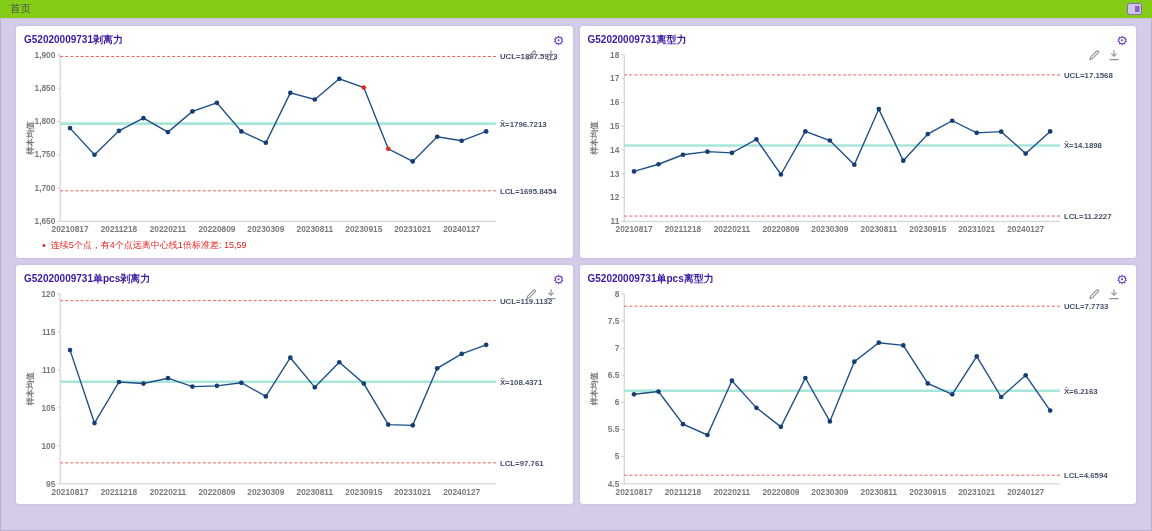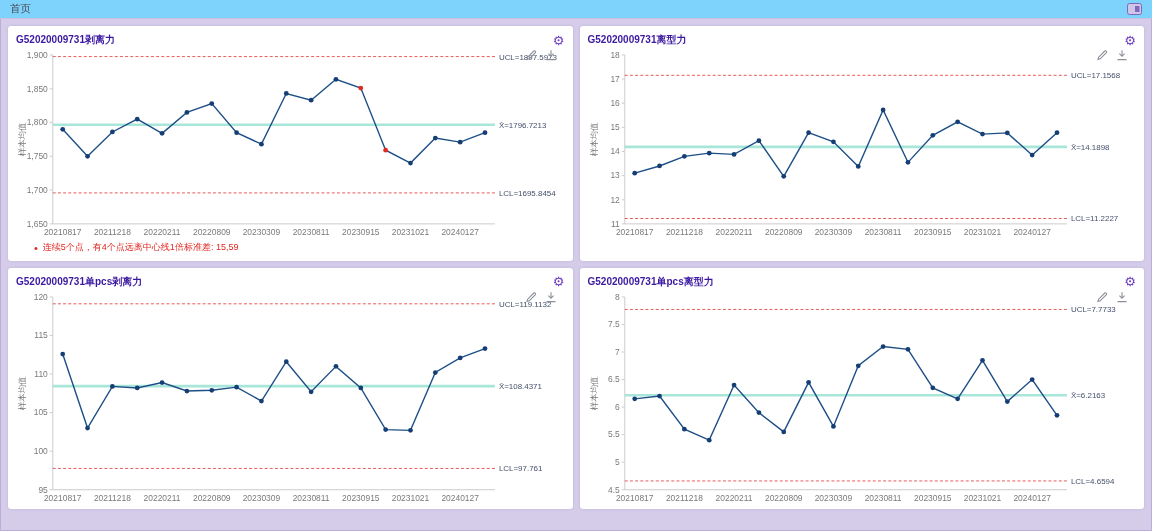--- a/index.html
+++ b/index.html
@@ -3,38 +3,38 @@
 <meta charset="utf-8">
 <style>
   html,body{margin:0;padding:0;}
   body{
     width:1152px;height:531px;overflow:hidden;
     background:#d4cce8;
     font-family:"Liberation Sans","DejaVu Sans",sans-serif;
     box-shadow:inset 0 0 0 1px #b9aed8;
   }
   .tabbar{
-    height:19px;background:#7dd3fc;border-bottom:1px solid #c8bfe2;
+    height:19px;background:#84cc16;border-bottom:1px solid #c8bfe2;
     display:flex;align-items:center;justify-content:space-between;
     padding:0 10px;box-sizing:border-box;
   }
   .tab{font-size:10.5px;color:#4a4a55;cursor:pointer;}
   .winicon{display:flex;align-items:center;cursor:pointer;}
   .panels{
     display:grid;grid-template-columns:1fr 1fr;gap:7px;
-    padding:7px 8px;box-sizing:border-box;
+    padding:7px 16px;box-sizing:border-box;
   }
   .panel{
     background:#ffffff;border-radius:3px;padding:5px 8px 4px 8px;
     box-shadow:0 0 3px rgba(60,40,120,0.12);
   }
   .phead{display:flex;justify-content:space-between;align-items:center;height:18px;}
   .ptitle{font-size:10px;font-weight:bold;color:#3b18a0;}
   .gear{font-size:13px;color:#6b3ec2;line-height:13px;cursor:pointer;}
-  .chartwrap{position:relative;}
+  .chartwrap{position:relative;font-weight:bold;}
   .tools{position:absolute;top:0;right:8px;display:flex;gap:8px;}
   .tool{cursor:pointer;display:flex;align-items:center;}
   svg.chart{display:block;width:100%;height:auto;}
   text.tick{font-size:8.5px;fill:#7a7a7a;font-family:"Liberation Sans","DejaVu Sans",sans-serif;}
   text.lab{font-size:8px;fill:#44506b;font-family:"Liberation Sans","DejaVu Sans",sans-serif;}
   .annot{margin:1px 0 2px 18px;font-size:9px;color:#e0251f;display:flex;align-items:center;gap:5px;height:14px;}
   .adot{font-size:11px;line-height:10px;}
 </style>
 </head>
 <body>

